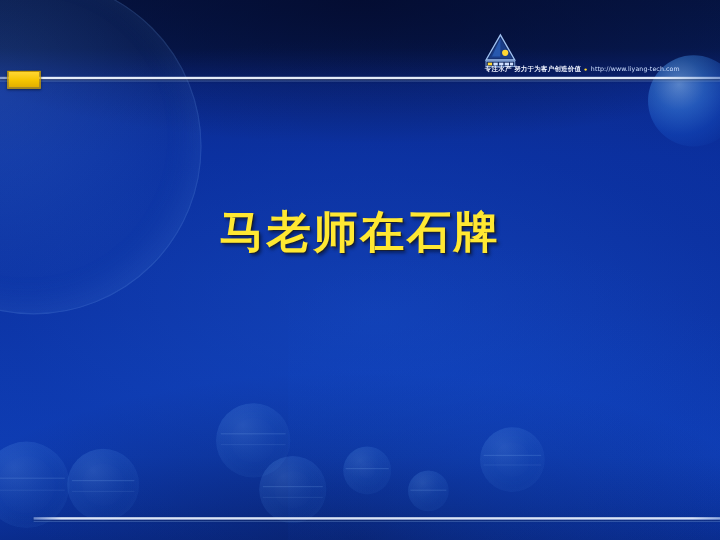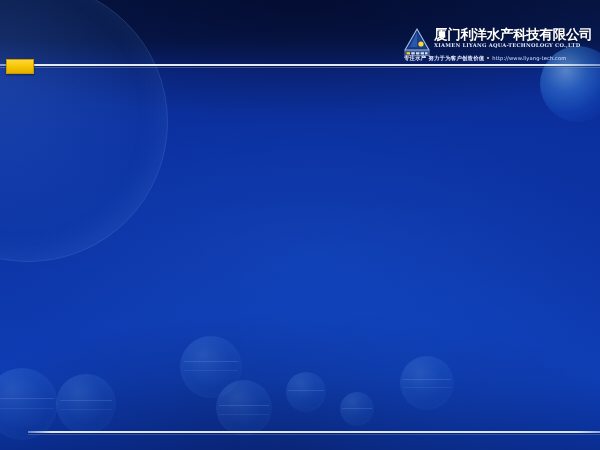--- a/index.html
+++ b/index.html
@@ -330,29 +330,26 @@
         <path d="M13 5 L6 20 L13 20 Z" fill="#2a5fb8" opacity="0.8"></path>
         <circle cx="17" cy="17" r="2.6" fill="#ffd733"></circle>
         <rect x="1" y="24" width="24" height="4.5" fill="#12275c" stroke="#8fb3e8" stroke-width="0.7"></rect>
         <rect x="2.5" y="25.2" width="3.6" height="2.3" fill="#ffd733"></rect>
         <rect x="7.2" y="25.2" width="3.6" height="2.3" fill="#cfe0ff"></rect>
         <rect x="11.9" y="25.2" width="3.6" height="2.3" fill="#cfe0ff"></rect>
         <rect x="16.6" y="25.2" width="3.6" height="2.3" fill="#cfe0ff"></rect>
         <rect x="21.0" y="25.2" width="2.6" height="2.3" fill="#cfe0ff"></rect>
       </svg>
     </div>
-    <div class="logo-text">
-      <div class="logo-cn">厦门利洋水产科技有限公司</div>
-      <div class="logo-en">XIAMEN LIYANG AQUA-TECHNOLOGY CO.,LTD</div>
-    </div>
   </div>
 
   <div class="logo-tagline-wrap">
     <span class="logo-tag-cn">专注水产  努力于为客户创造价值</span>
     <span class="tag-dot"></span>
     <span class="logo-tag-url">http://www.liyang-tech.com</span>
   </div>
 
+  <div class="title">马老师在石牌</div>
 
   <div class="footer-rule"></div>
   <div class="footer-rule-thin"></div>
 
 </div>
 
 </body></html>

